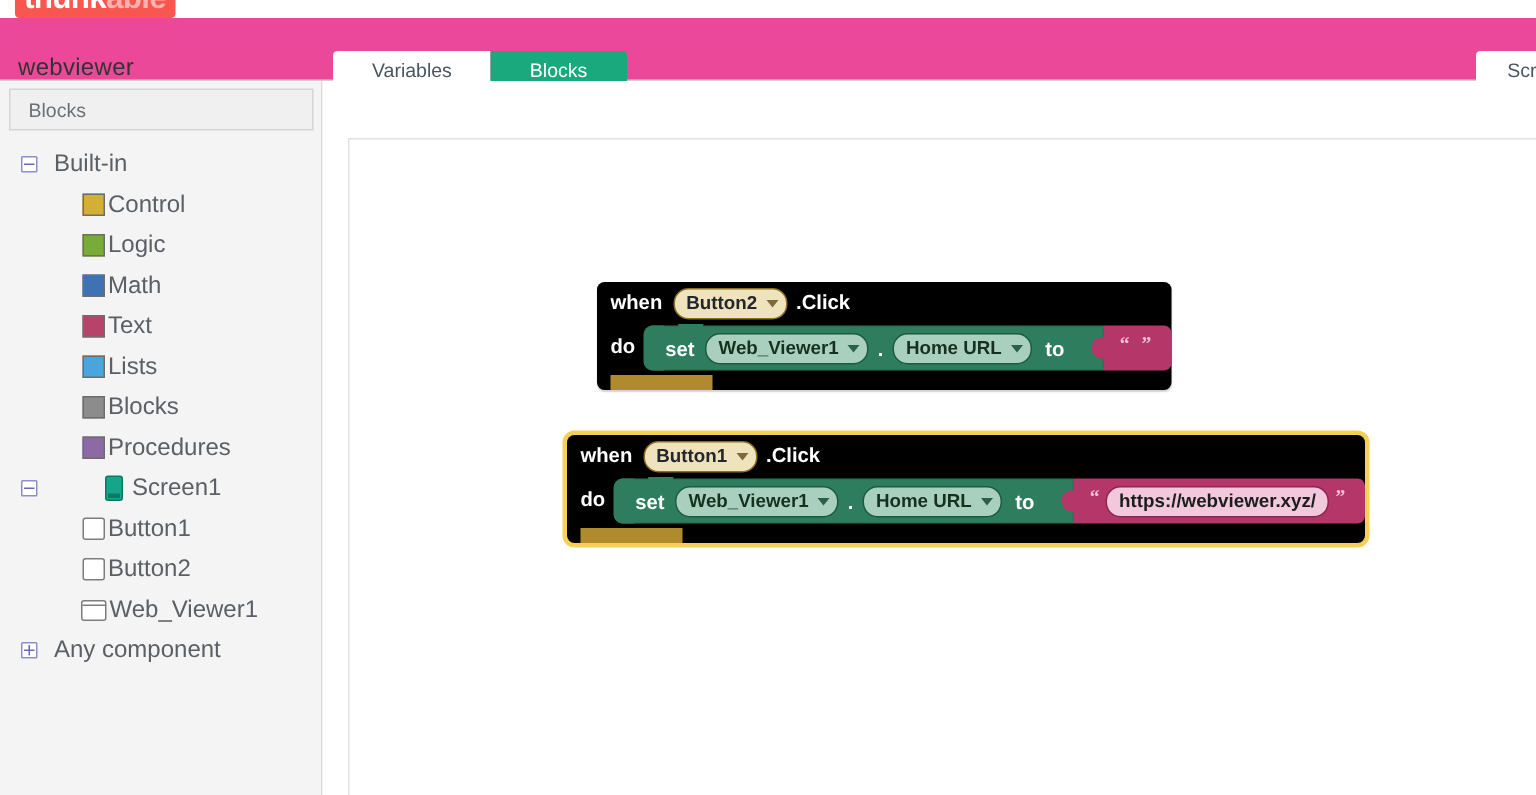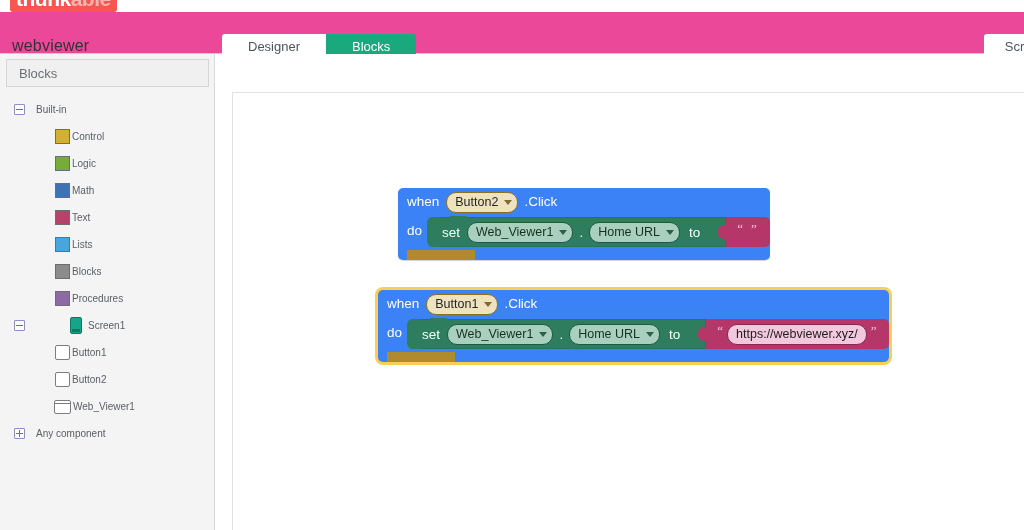--- a/index.html
+++ b/index.html
@@ -61,21 +61,21 @@
   .palette-header{
     position:absolute;left:6px;top:5px;width:203px;height:28px;
     background:#F0F0F0;border:1px solid #d5d5d5;box-sizing:border-box;
   }
   .palette-header span{
     position:absolute;left:12px;top:6px;font-size:13px;color:#6b7076;
   }
   .tree{position:absolute;left:0;top:42px;width:215px;}
   .tnode{
     position:relative;height:27px;display:flex;align-items:center;
-    font-size:10px;color:#5a6066;cursor:pointer;
+    font-size:16px;color:#5a6066;cursor:pointer;
   }
   .toggle{
     width:11px;height:11px;border:1px solid #8e8fc4;box-sizing:border-box;
     background:#fff;margin-left:14px;margin-right:9px;
     position:relative;flex:0 0 auto;border-radius:1px;
   }
   .toggle:before{
     content:"";position:absolute;left:1px;top:4px;width:7px;height:1px;
     background:#6a6bb0;
   }
@@ -122,22 +122,22 @@
   }
   .canvas{
     position:absolute;left:17px;top:38px;right:-2px;bottom:-2px;
     background:#ffffff;border:1px solid #e2e2e2;box-sizing:border-box;
   }
 
   
   .blk{position:absolute;font-size:13.5px;}
   .evt{
     position:relative;
-    background:#3b82f6;border-radius:5px;
-    padding:0;box-shadow:0 1px 1px rgba(0,0,0,.18);
+    background:#000000;border-radius:5px;
+    padding:0;box-shadow:0 1px 1px rgba(0,0,0,.18);font-weight:bold;
   }
   .evt.selected{
     box-shadow:0 0 0 3px #F8CF55, 0 1px 2px rgba(0,0,0,.25);
   }
   .evt-top{
     height:28px;display:flex;align-items:center;padding:0 10px 0 9px;
     white-space:nowrap;
   }
   .evt-bot{
     min-height:34px;display:flex;align-items:flex-start;padding:0 0 10px 9px;
@@ -217,21 +217,21 @@
 <div id="app">
 
   <div class="brandstrip">
     <div class="logo"><span>thunk</span><span class="pale">able</span></div>
   </div>
 
   <div class="headerbar">
     <div class="projname">webviewer</div>
 
     <div class="tabgroup">
-      <div class="tab">Designer</div>
+      <div class="tab">Variables</div>
       <div class="tab active">Blocks</div>
     </div>
 
     <div class="screenbtn">Screen1</div>
   </div>
 
   <div class="palette">
     <div class="palette-header">
       <span>Blocks</span>
     </div>

